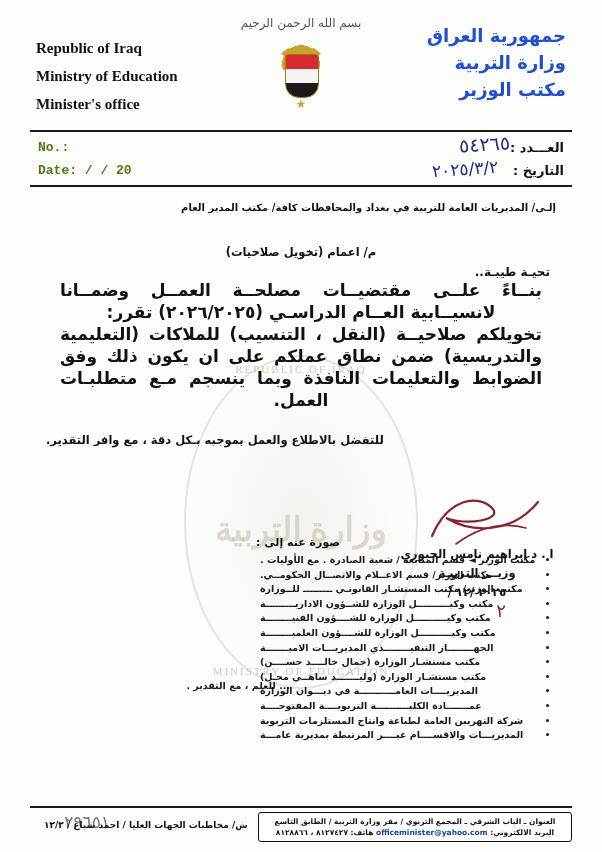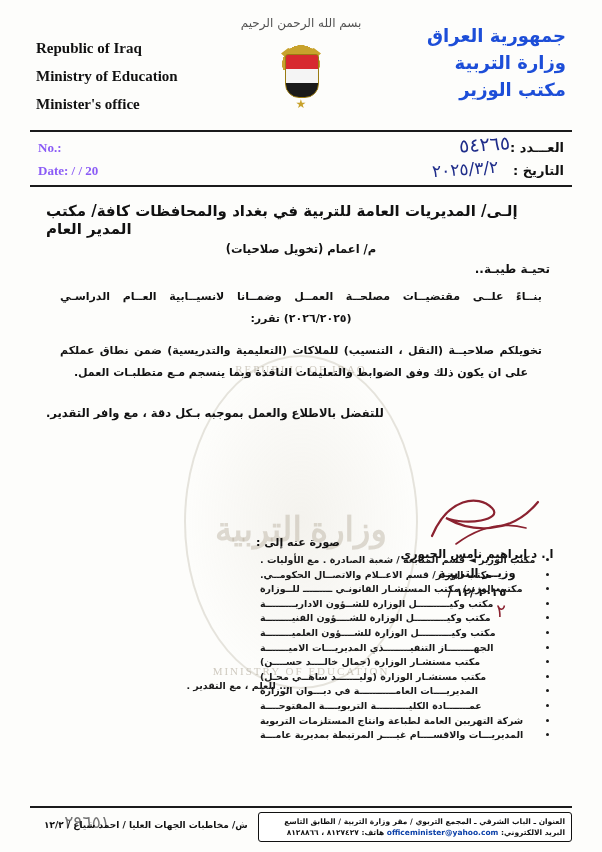--- a/index.html
+++ b/index.html
@@ -95,21 +95,21 @@
   
   .rule{position:absolute;left:30px;right:30px;height:2px;background:#1b1b1b;}
   .rule.r1{top:130px;}
   .rule.r2{top:185px;}
   .rule.r3{top:806px;}
 
   
   .meta{position:absolute;left:30px;right:30px;top:133px;height:50px;}
   .meta .lbl-en{
     position:absolute;left:8px;
-    font-weight:bold;font-size:13px;color:#8b5cf6;
+    font-weight:bold;font-size:13px;color:#4d7c0f;font-family:Liberation Mono, monospace;
   }
   .meta .lbl-ar{
     position:absolute;right:8px;direction:rtl;
     font-family:"DejaVu Sans", sans-serif;
     font-weight:bold;font-size:13px;color:#111;
   }
   .meta .row1{top:7px;}
   .meta .row2{top:30px;}
   .hand{
     position:absolute;
@@ -123,33 +123,33 @@
   .hand.date{right:74px;top:26px;font-size:17px;}
 
   
   .body{
     position:absolute;left:46px;right:46px;top:196px;
     direction:rtl;text-align:right;
     font-family:"DejaVu Sans", sans-serif;
     color:#111;
   }
   .to-line{
-    font-size:15px;font-weight:bold;text-align:left;margin-top:6px;
+    font-size:10px;font-weight:bold;text-align:right;margin-top:6px;
     letter-spacing:.2px;
   }
   .subj{
-    font-size:11.5px;font-weight:bold;text-align:center;margin-top:4px;
+    font-size:11.5px;font-weight:bold;text-align:center;margin-top:32px;
   }
   .greet{
     font-size:12px;font-weight:bold;margin-top:6px;text-align:right;
     padding-right:6px;
   }
   .para{
-    font-size:11px;font-weight:bold;line-height:22px;
-    margin-top:10px;text-align:justify;text-align-last:center;
+    font-size:17px;font-weight:bold;line-height:22px;
+    text-align:justify;text-align-last:center;
     padding:0 14px;
     letter-spacing:.3px;
   }
   .closing{
     font-size:11.5px;font-weight:bold;text-align:left;margin-top:22px;
   }
 
   
   .sign{
     position:absolute;right:40px;top:545px;
@@ -194,21 +194,21 @@
   }
   .footer-left{
     position:absolute;left:44px;top:820px;
     direction:rtl;font-family:"DejaVu Sans", sans-serif;
     font-size:9px;font-weight:bold;color:#111;
   }
   .footer-box{
     position:absolute;right:30px;top:812px;width:300px;
     border:1.5px solid #111;border-radius:3px;
     padding:3px 6px;
-    direction:rtl;
+    direction:rtl;text-align:center;
     font-family:"DejaVu Sans", sans-serif;
     font-size:7.5px;line-height:11px;font-weight:bold;color:#111;
     background:#fff;
   }
   .footer-box .mail{color:#0a3fa8;}
 </style>
 </head>
 <body>
 
 <div class="page">

